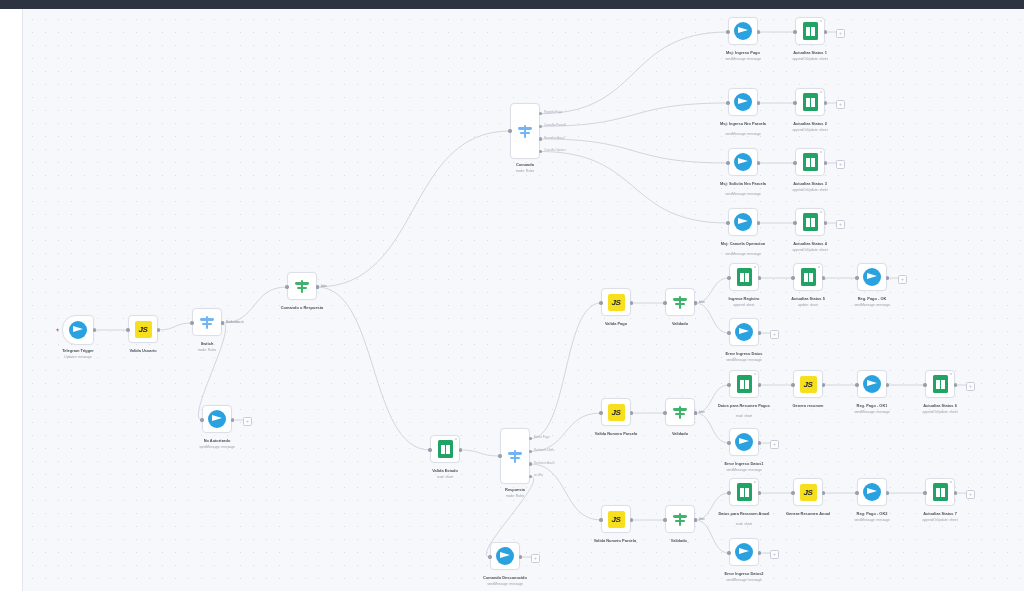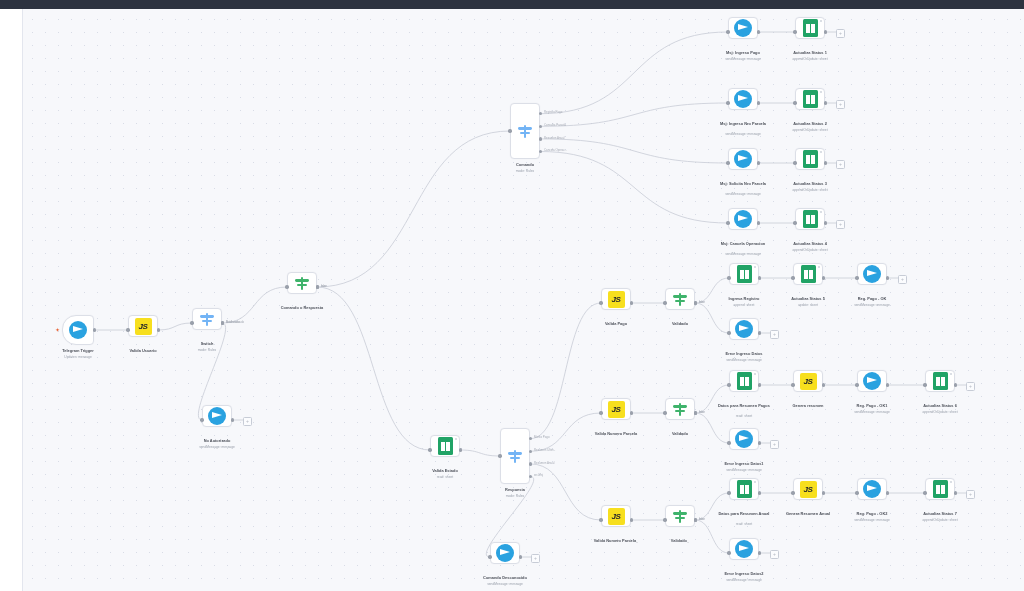--- a/index.html
+++ b/index.html
@@ -16,21 +16,21 @@
   }
   .canvas::after{content:"";position:absolute;left:0;top:0;width:1px;height:100%;background:#e3e6ee;}
   svg.edges{position:absolute;left:0;top:0;width:1002px;height:582px;pointer-events:none;}
   .node{position:absolute;}
   .nbox{
     position:absolute;left:0;top:0;
     background:#ffffff;border:1px solid #dcdfe7;border-radius:4px;
     box-sizing:border-box;display:flex;align-items:center;justify-content:center;
     box-shadow:0 0 0 0.5px rgba(0,0,0,0.02);
   }
-  .sq .nbox{width:30px;height:22px;}
+  .sq .nbox{width:30px;height:28px;}
   .tall .nbox{width:30px;height:56px;border-radius:4px;}
   .trig .nbox{width:32px;height:30px;border-radius:14px 4px 4px 14px;}
   .nlabel{
     position:absolute;left:50%;transform:translateX(-50%);
     text-align:center;white-space:nowrap;color:#4b4f58;
     font-size:3.9px;letter-spacing:0.02px;line-height:4.6px;font-weight:600;
   }
   .nlabel.wrap{white-space:normal;width:56px;}
   .nsub{
     position:absolute;left:50%;transform:translateX(-50%);

